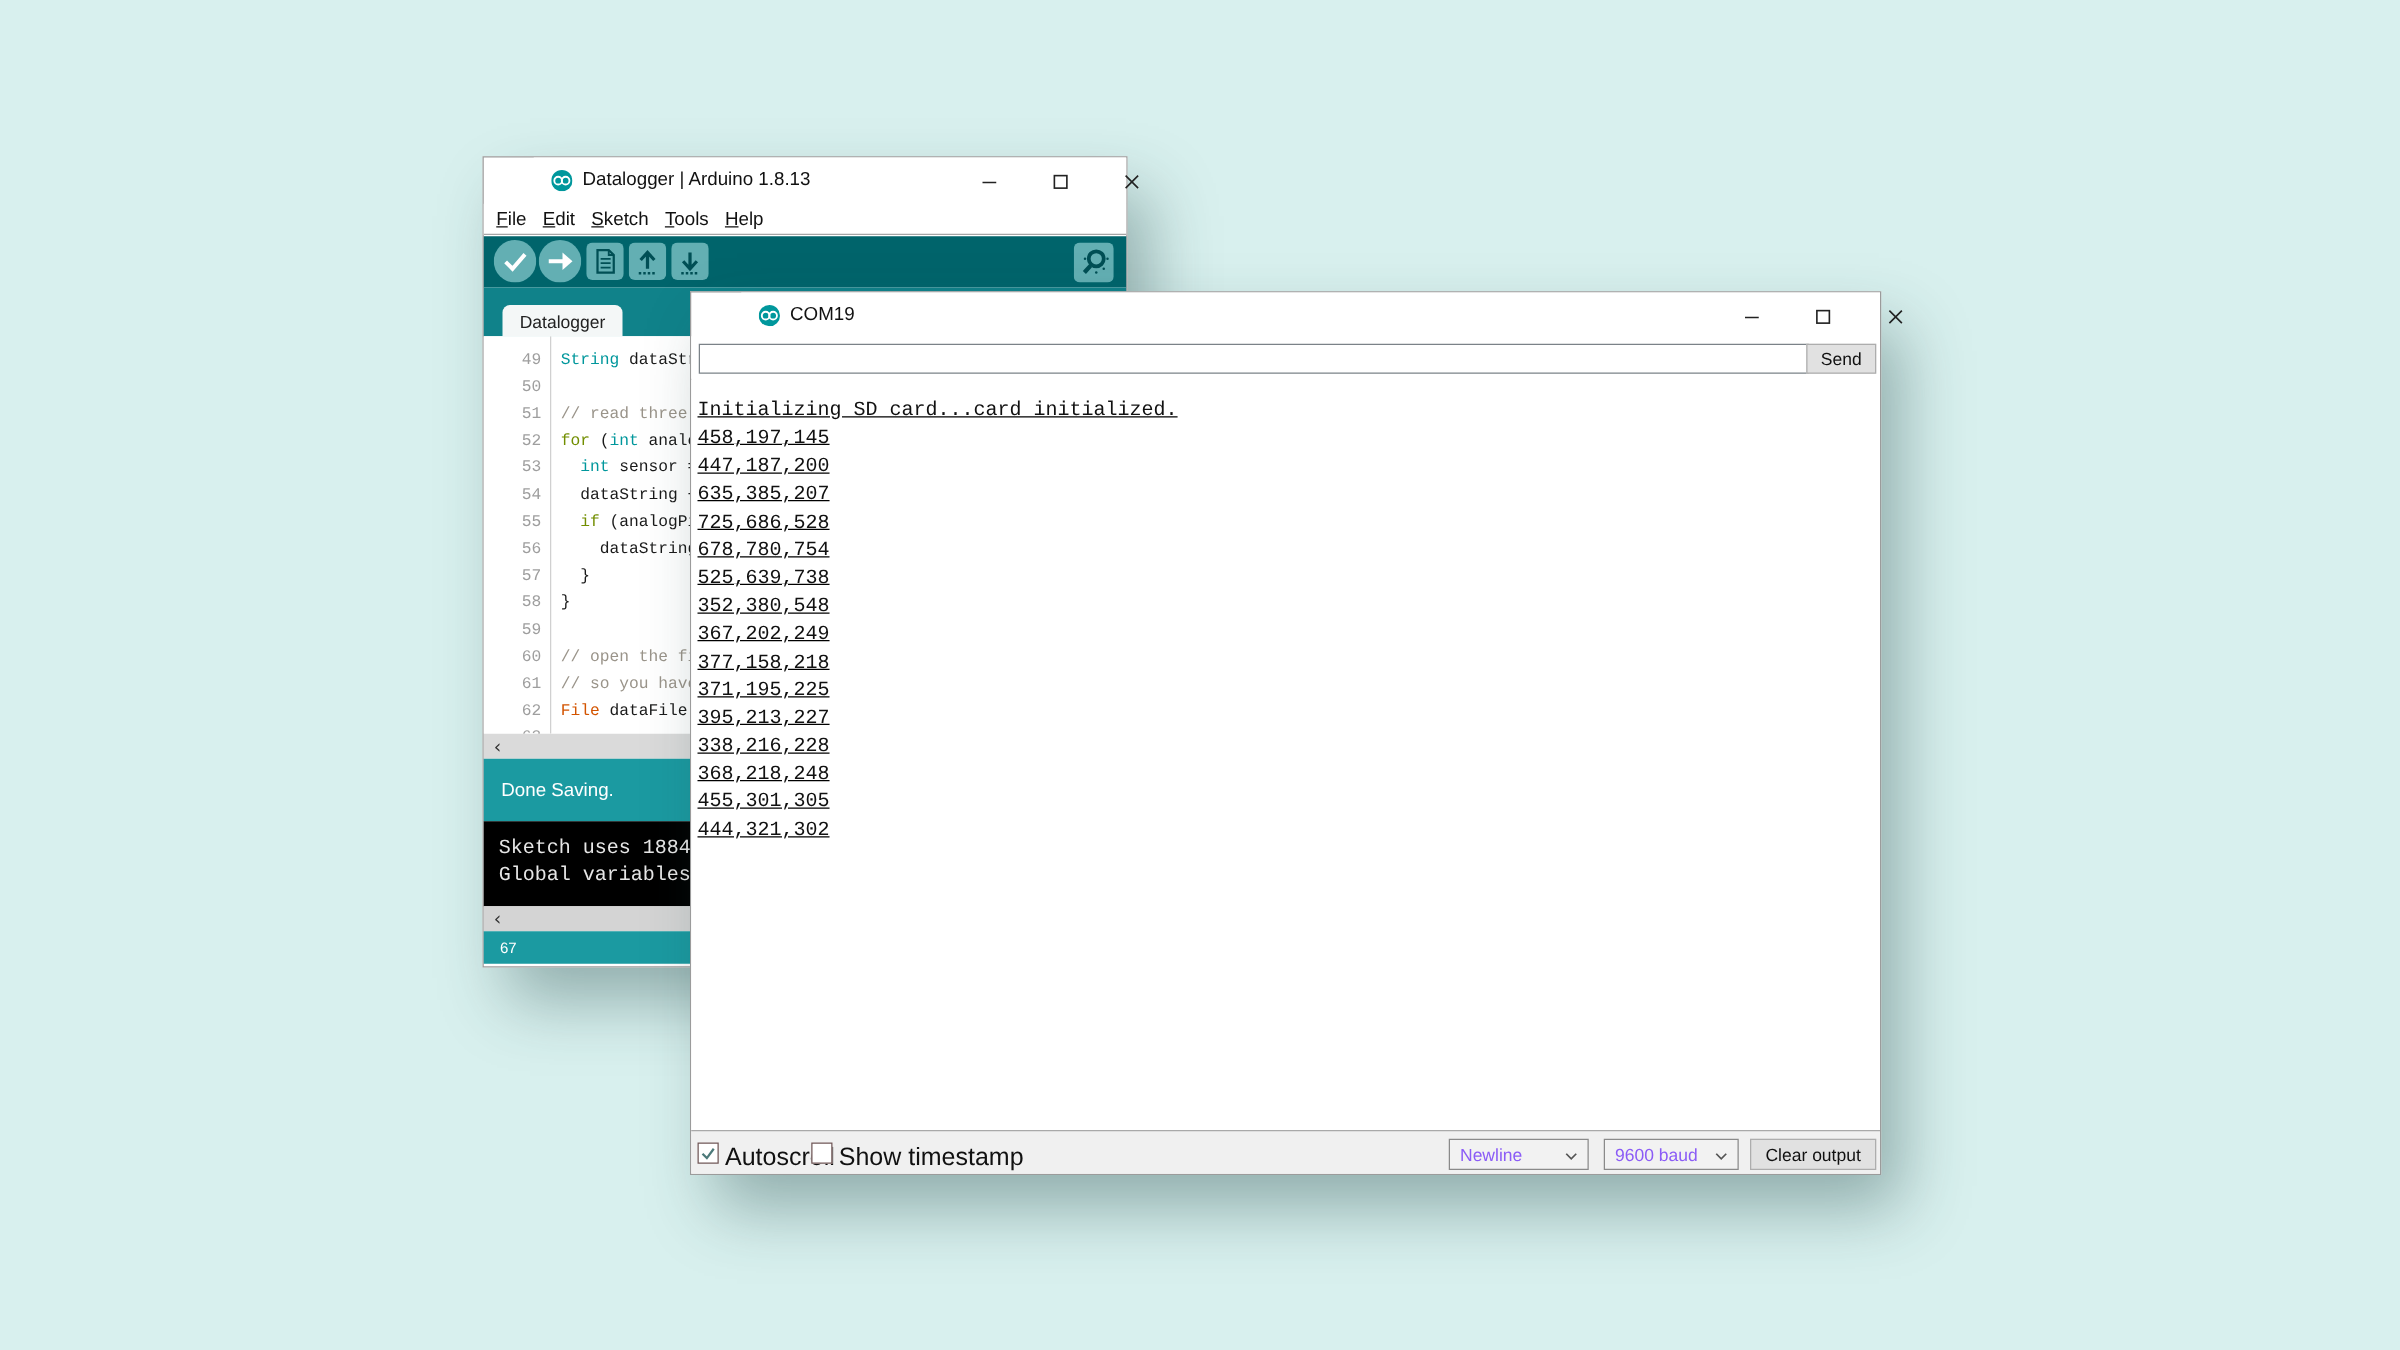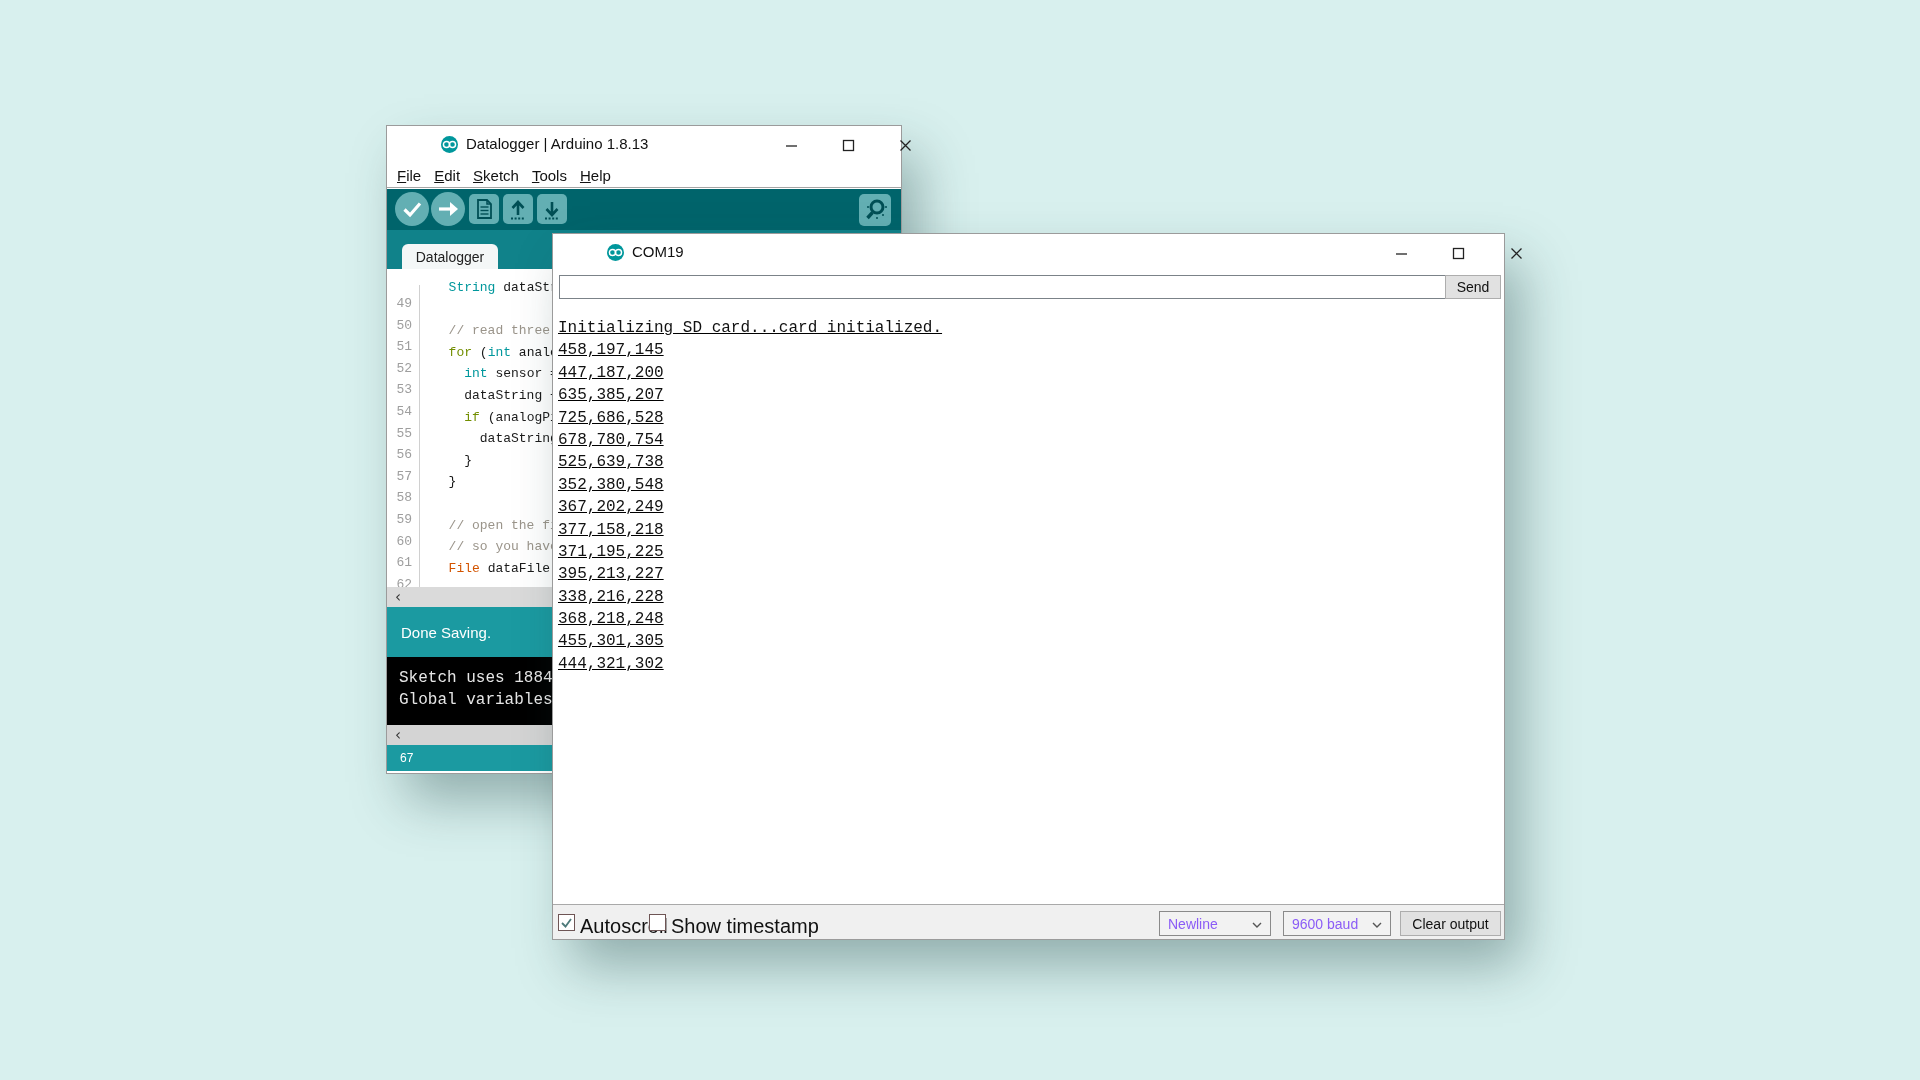--- a/index.html
+++ b/index.html
@@ -19,21 +19,21 @@
   .menu-item{font-size:15px;color:#111;margin-right:13px;}
   .toolbar{position:absolute;left:0;top:63px;right:0;height:41px;background:#00646b;}
   .tbtn{position:absolute;}
   .tb-circle{top:3px;width:34px;height:34px;}
   .tb-square{top:5px;width:30px;height:30px;}
   .tabstrip{position:absolute;left:0;top:104px;right:0;height:39px;background:#10828a;}
   .tab{position:absolute;left:15px;bottom:0;width:96px;height:25px;background:#f4f7f7;
        border-radius:6px 6px 0 0;display:flex;align-items:center;justify-content:center;
        font-size:14px;color:#222;}
   .editor{position:absolute;left:0;top:143px;right:0;height:318px;background:#fff;overflow:hidden;}
-  .gutter{position:absolute;left:0;top:16px;width:33px;bottom:0;border-right:1px solid #d0d0d0;
+  .gutter{position:absolute;left:0;top:0;width:54px;bottom:0;border-right:1px solid #d0d0d0;
           padding-top:8px;box-sizing:border-box;}
   .gutter div{height:21.6px;line-height:21.6px;text-align:right;padding-right:7px;
               font-family:"Liberation Mono",monospace;font-size:13px;color:#9e9e9e;}
   .code{position:absolute;left:46px;top:0;right:0;bottom:0;padding-top:8px;white-space:pre;}
   .code div{height:21.6px;line-height:21.6px;font-family:"Liberation Mono",monospace;font-size:13px;}
   .tk-pl{color:#1a1a1a}.tk-ty{color:#00979C}.tk-kw{color:#728E00}.tk-fn{color:#D35400}.tk-cm{color:#9a948a}
   .hscroll{position:absolute;left:0;top:461px;right:0;height:20px;background:#dadada;}
   .scroll-arrow{position:absolute;left:0;top:0;width:22px;height:20px;display:flex;align-items:center;
                 justify-content:center;font-size:15px;color:#333;font-family:"DejaVu Sans",sans-serif;}
   .statusbar{position:absolute;left:0;top:481px;right:0;height:50px;background:#1b9aa1;

